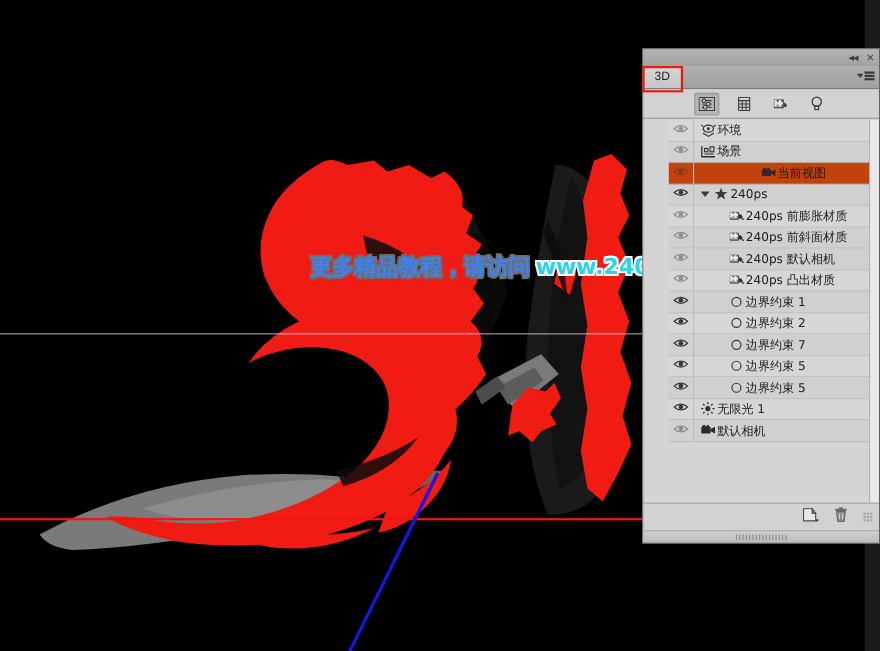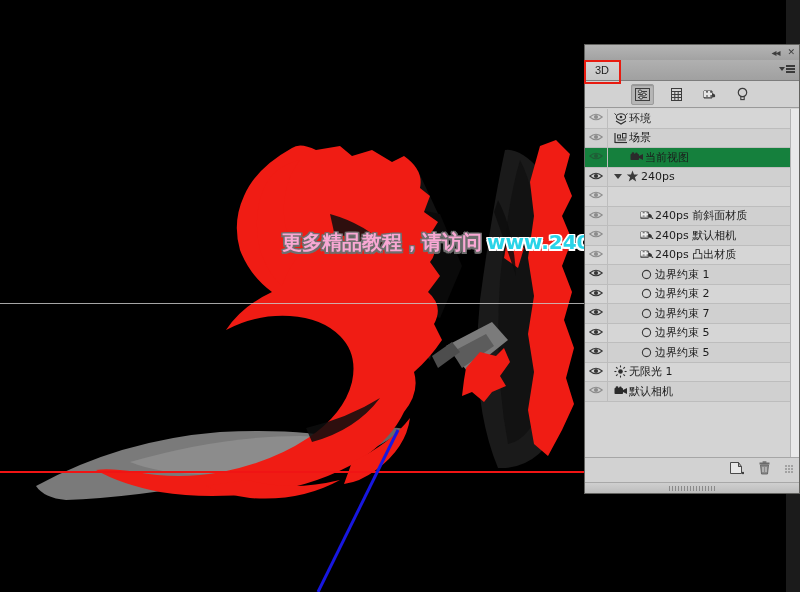--- a/index.html
+++ b/index.html
@@ -23,21 +23,21 @@
   .guide-red{position:absolute;left:0;top:471px;width:600px;height:2px;background:#f01414;}
   .guide-blue{position:absolute;left:0;top:0;width:600px;height:592px;}
 
   
   .watermark{
     position:absolute;left:282px;top:232px;
     font-size:20px;font-weight:bold;line-height:1;
     white-space:nowrap;letter-spacing:0px;
     font-family:"DejaVu Sans","Liberation Sans",sans-serif;
   }
-  .wm-cn{color:#f9a8d4;
+  .wm-cn{color:#3b82f6;
     text-shadow:
       -1.5px 0 0 #6f6f6f, 1.5px 0 0 #6f6f6f, 0 -1.5px 0 #6f6f6f, 0 1.5px 0 #6f6f6f,
       -1.5px -1.5px 0 #6f6f6f, 1.5px -1.5px 0 #6f6f6f, -1.5px 1.5px 0 #6f6f6f, 1.5px 1.5px 0 #6f6f6f;}
   .wm-url{color:#2ad4e8;margin-left:5px;
     font-family:"DejaVu Sans","Liberation Sans",sans-serif;
     text-shadow:
       -1.5px 0 0 #ffffff, 1.5px 0 0 #ffffff, 0 -1.5px 0 #ffffff, 0 1.5px 0 #ffffff,
       -1.5px -1.5px 0 #ffffff, 1.5px -1.5px 0 #ffffff, -1.5px 1.5px 0 #ffffff, 1.5px 1.5px 0 #ffffff;}
 
   
@@ -92,29 +92,29 @@
     width:21px;height:19px;display:flex;align-items:center;justify-content:center;
     border-radius:2px;
   }
   .filter-btn.active{background:#b6b6b6;border:1px solid #9b9b9b;box-shadow:inset 0 1px 1px rgba(0,0,0,.18);}
 
   
   .panel-list{
     position:absolute;left:0;top:64px;right:0;bottom:36px;
     background:#d4d4d4;overflow:hidden;
   }
-  .list-inner{position:absolute;left:0;top:0;right:9px;bottom:0;}
+  .list-inner{position:absolute;left:0;top:0;right:9px;bottom:0;padding-left:23px;}
   .row{
     height:19.5px;display:flex;align-items:center;
     border-bottom:1px solid #bdbdbd;
     box-sizing:border-box;position:relative;
     background:#d6d6d6;
   }
   .row.alt{background:#d0d0d0;}
-  .row.selected{background:#15803d;}
+  .row.selected{background:#c2410c;gap:39px;}
   .eye-cell{
     width:22px;height:100%;display:flex;align-items:center;justify-content:center;
     border-right:1px solid #bdbdbd;flex:0 0 22px;
   }
   .eye{opacity:.42;}
   .eye.on{opacity:.95;}
   .row-body{display:flex;align-items:center;flex:1;min-width:0;padding-left:3px;height:100%;}
   .twisty{width:12px;display:flex;align-items:center;justify-content:center;flex:0 0 12px;}
   .twisty i{width:0;height:0;border-left:4px solid transparent;border-right:4px solid transparent;border-top:5px solid #3c3c3c;}
   .row-icon{width:17px;display:flex;align-items:center;justify-content:center;flex:0 0 17px;}
@@ -371,20 +371,31 @@
               </span>
               <span class="row-label">240ps</span>
             </div>
           </div>
           <div class="row">
             <div class="eye-cell">
               <span class="eye"><svg width="14" height="10" viewBox="0 0 14 10" xmlns="http://www.w3.org/2000/svg">
     <path d="M0.8 5 Q7 -0.4 13.2 5 Q7 10.4 0.8 5 Z" fill="none" stroke="#2e2e2e" stroke-width="1.1"></path>
     <circle cx="7" cy="5" r="2.1" fill="#2e2e2e"></circle>
                 </svg></span>
+            </div>
+            <div class="row-body ind-3">
+              <span class="row-icon">
+                <svg width="14" height="11" viewBox="0 0 14 11" xmlns="http://www.w3.org/2000/svg">
+                  <path d="M0.8 2 h7.5 v6.4 h-7.5 z" fill="#9a9a9a" stroke="#3a3a3a" stroke-width="0.8"></path>
+        <path d="M0.8 2 h1.9 v1.6 h1.9 v-1.6 h1.9 v1.6 h1.8 v1.6 h-1.8 v1.6 h-1.9 v-1.6 h-1.9 v1.6 h-1.9 z" fill="#ededed"></path>
+        <path d="M8.3 3.4 q4.2 0.8 3.6 4 q-3 1.2 -3.6 -1 z" fill="#2f2f2f"></path>
+        <path d="M11.6 7 q1.6 0.4 1.8 2 q-1.4 0.4 -2 -0.9 z" fill="#2f2f2f"></path>
+                </svg>
+              </span>
+              <span class="row-label">240ps 前膨胀材质</span>
             </div>
           </div>
           <div class="row alt">
             <div class="eye-cell">
               <span class="eye"><svg width="14" height="10" viewBox="0 0 14 10" xmlns="http://www.w3.org/2000/svg">
     <path d="M0.8 5 Q7 -0.4 13.2 5 Q7 10.4 0.8 5 Z" fill="none" stroke="#2e2e2e" stroke-width="1.1"></path>
     <circle cx="7" cy="5" r="2.1" fill="#2e2e2e"></circle>
                 </svg></span>
             </div>
             <div class="row-body ind-3">

